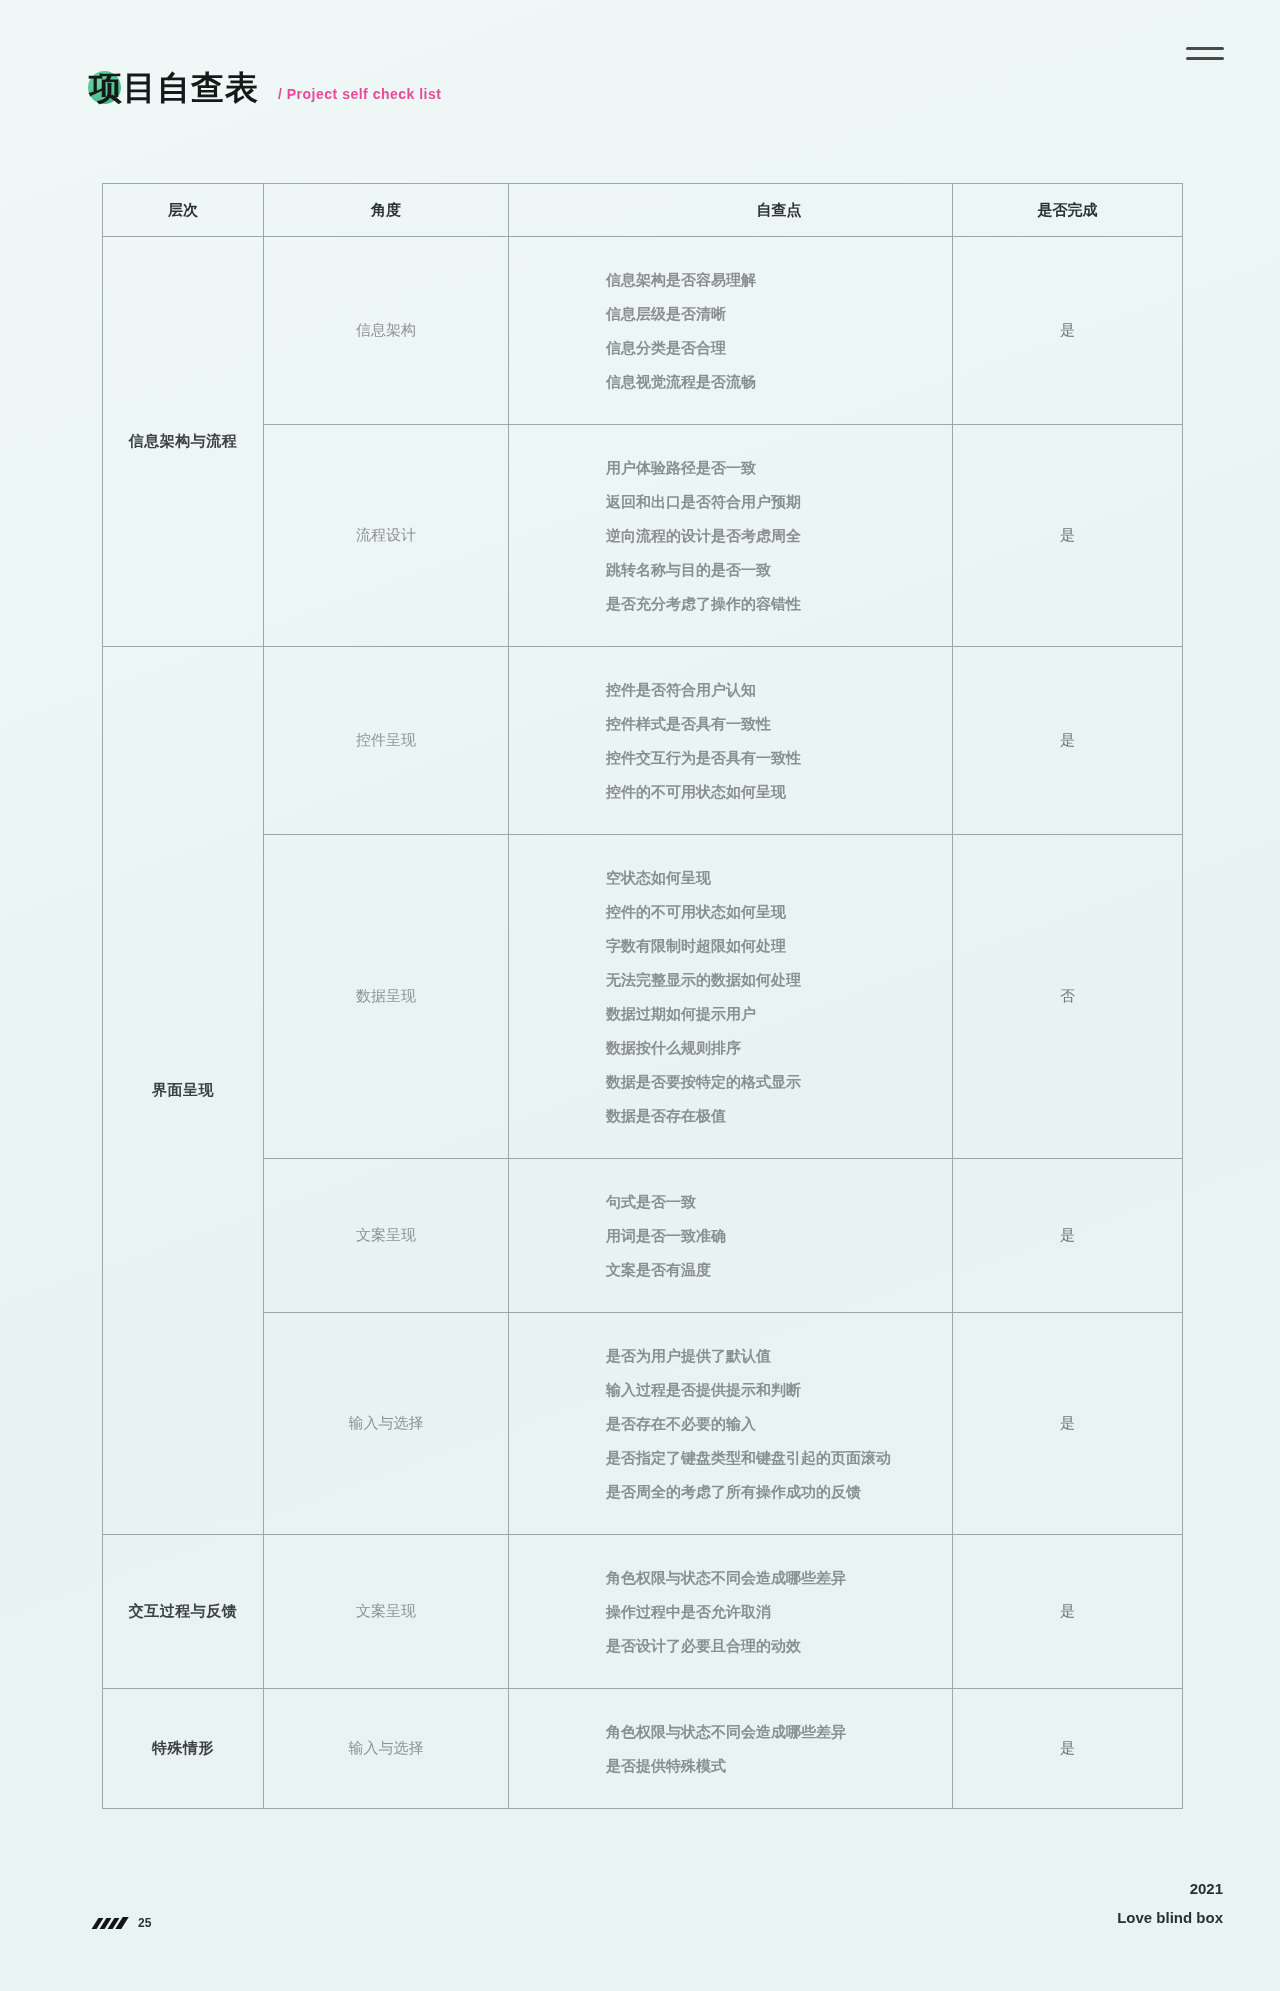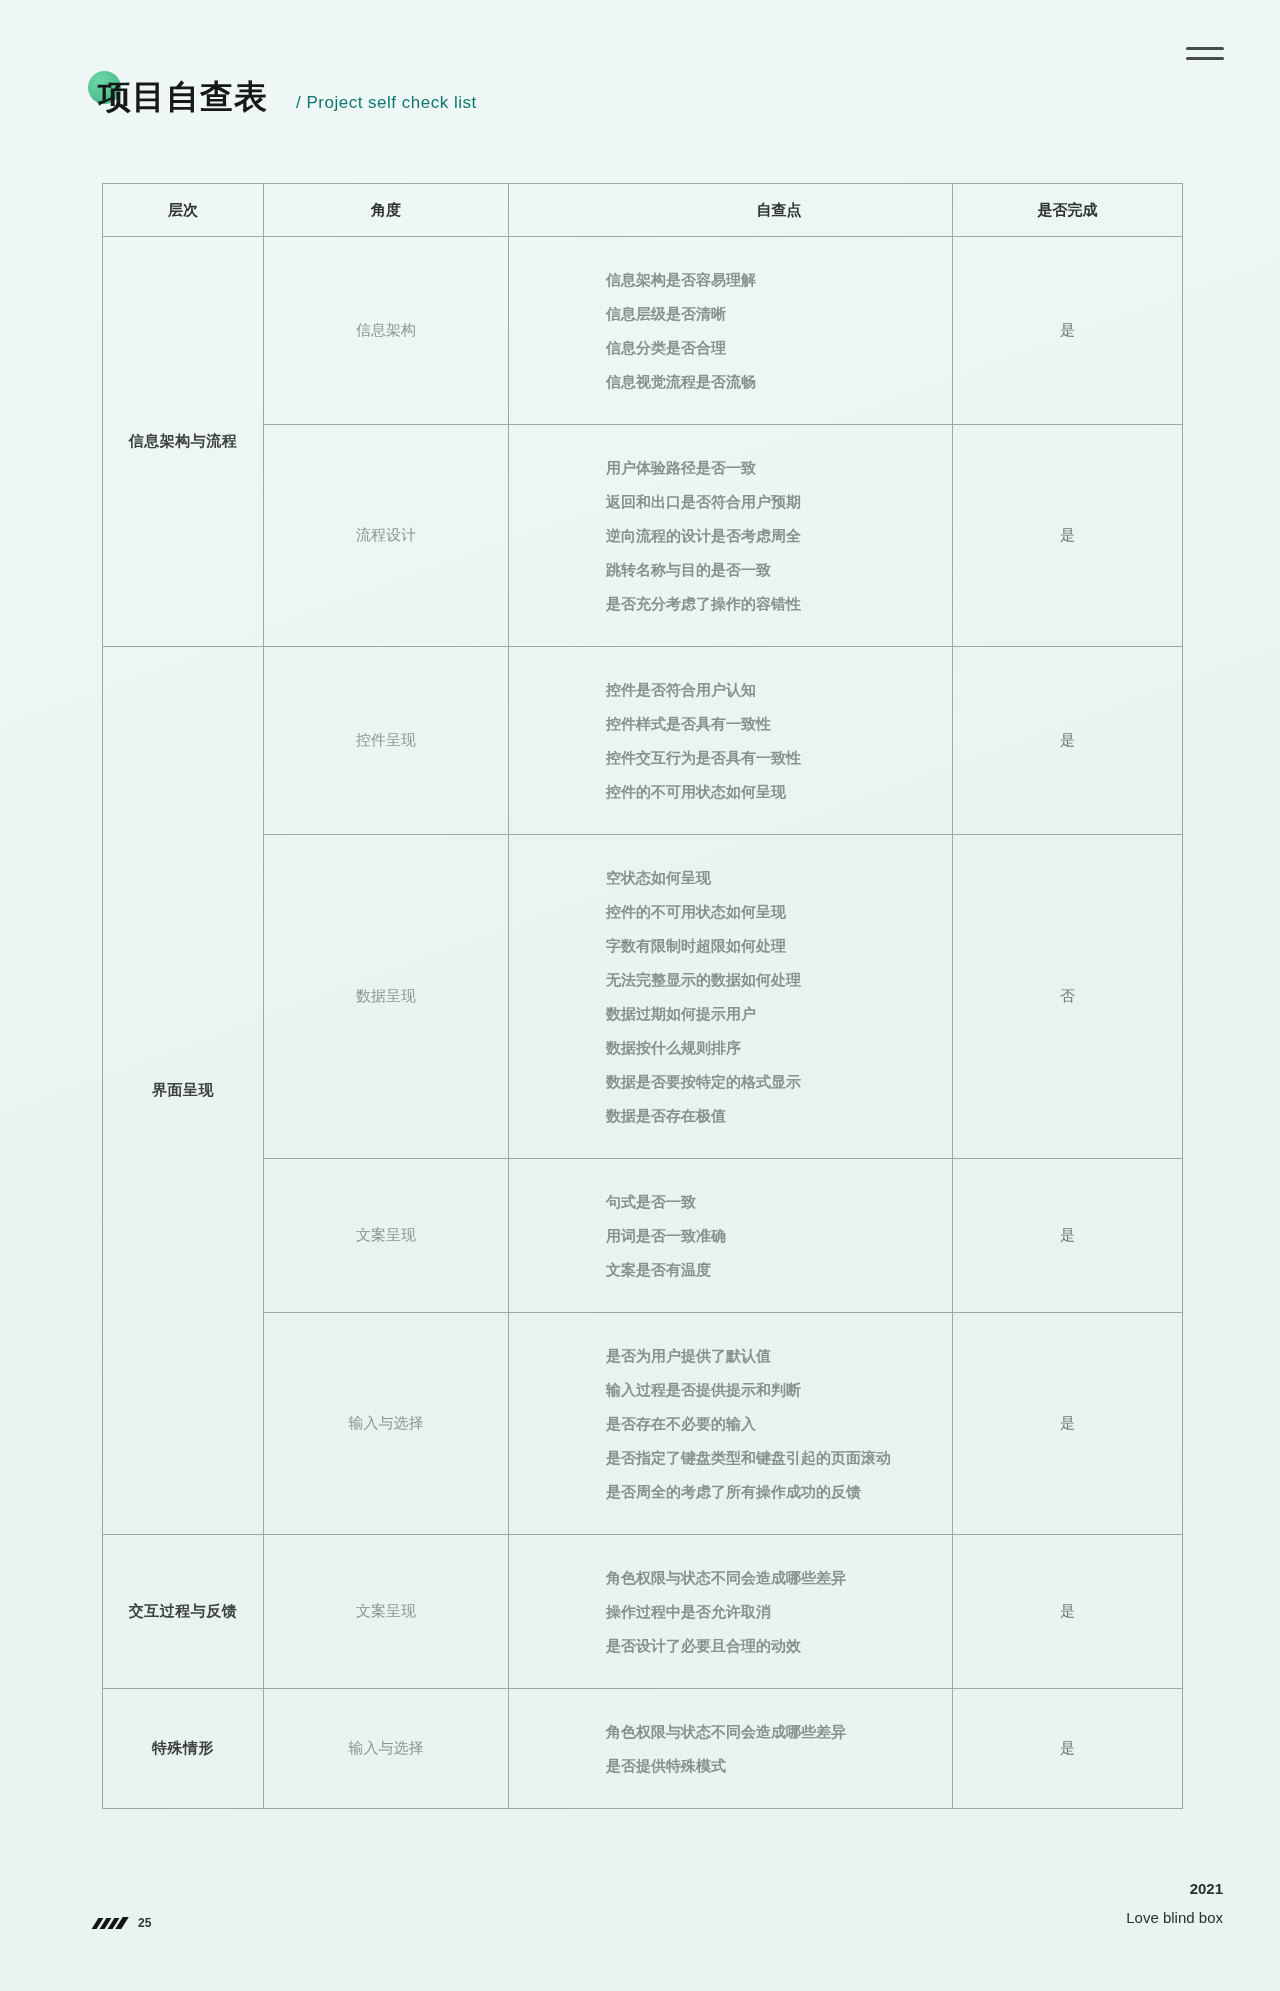--- a/index.html
+++ b/index.html
@@ -12,25 +12,25 @@
   }
 
   
   .page-header{position:absolute;left:86px;top:66px;display:flex;align-items:baseline;}
   .title-circle{
     position:absolute;left:2px;top:5px;width:33px;height:33px;border-radius:50%;
     background:radial-gradient(circle at 35% 30%, #6fd6a7 0%, #49bd8c 70%, #3eb084 100%);
     z-index:0;
   }
   .page-title{
-    position:relative;z-index:1;margin:12px;
+    position:relative;z-index:1;margin:3px;
     font-size:33px;line-height:38px;font-weight:bold;color:#151918;letter-spacing:1px;
   }
   .page-subtitle{
-    margin-left:16px;font-size:17px;font-weight:normal;color:#0f766e;letter-spacing:0.5px;
+    margin-left:16px;font-size:14px;font-weight:bold;color:#ec4899;letter-spacing:0.5px;
   }
 
   
   .menu-icon{position:absolute;right:56px;top:47px;width:38px;cursor:pointer;}
   .menu-icon .bar{height:3px;background:#474c4b;border-radius:2px;}
   .menu-icon .bar + .bar{margin-top:7px;}
 
   
   .table-wrap{position:absolute;left:102px;top:183px;width:1080px;}
   table.check-table{
@@ -59,21 +59,21 @@
   .footer-left{position:absolute;left:95px;top:1916px;display:flex;align-items:center;}
   .brand-mark{display:flex;align-items:flex-end;height:12px;}
   .brand-mark .slash{
     display:inline-block;width:5px;height:11px;background:#141414;
     transform:skewX(-32deg);margin-right:3px;
   }
   .brand-mark .slash.tall{height:12px;width:6px;}
   .page-number{margin-left:10px;font-size:12px;font-weight:bold;color:#2e3231;}
   .footer-right{position:absolute;right:57px;top:1880px;text-align:right;}
   .footer-year{font-size:15px;font-weight:bold;color:#2b2f2e;}
-  .footer-brand{margin-top:12px;font-size:15px;font-weight:normal;color:#2b2f2e;}
+  .footer-brand{margin-top:12px;font-size:15px;font-weight:bold;color:#2b2f2e;}
 </style>
 </head>
 <body>
 
 <div class="page-header">
   <span class="title-circle"></span>
   <h1 class="page-title">项目自查表</h1>
   <span class="page-subtitle">/ Project self check list</span>
 </div>
 

